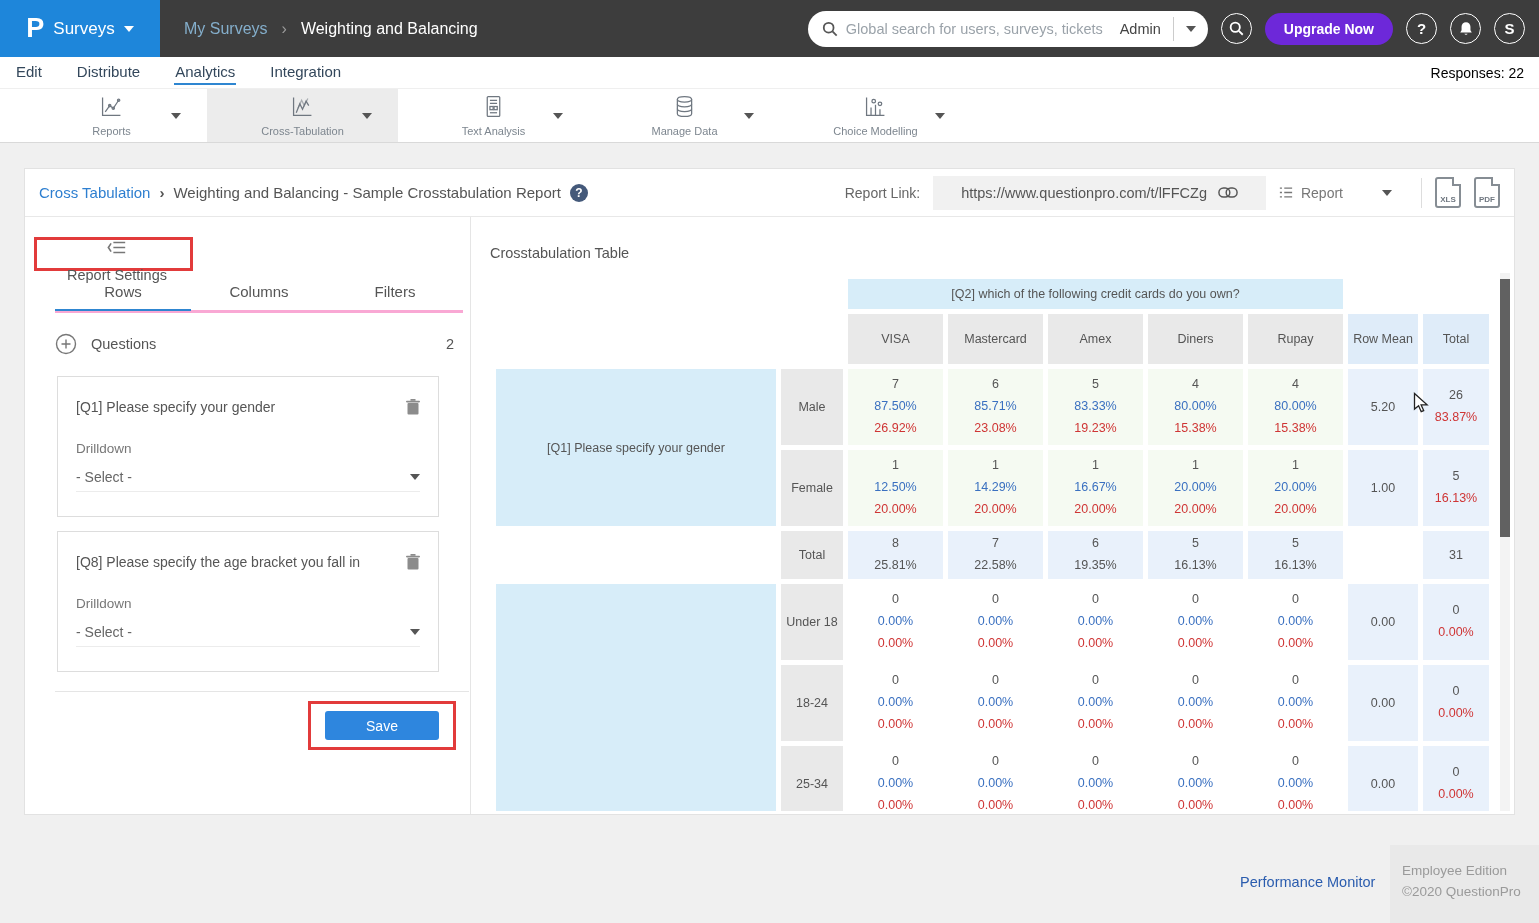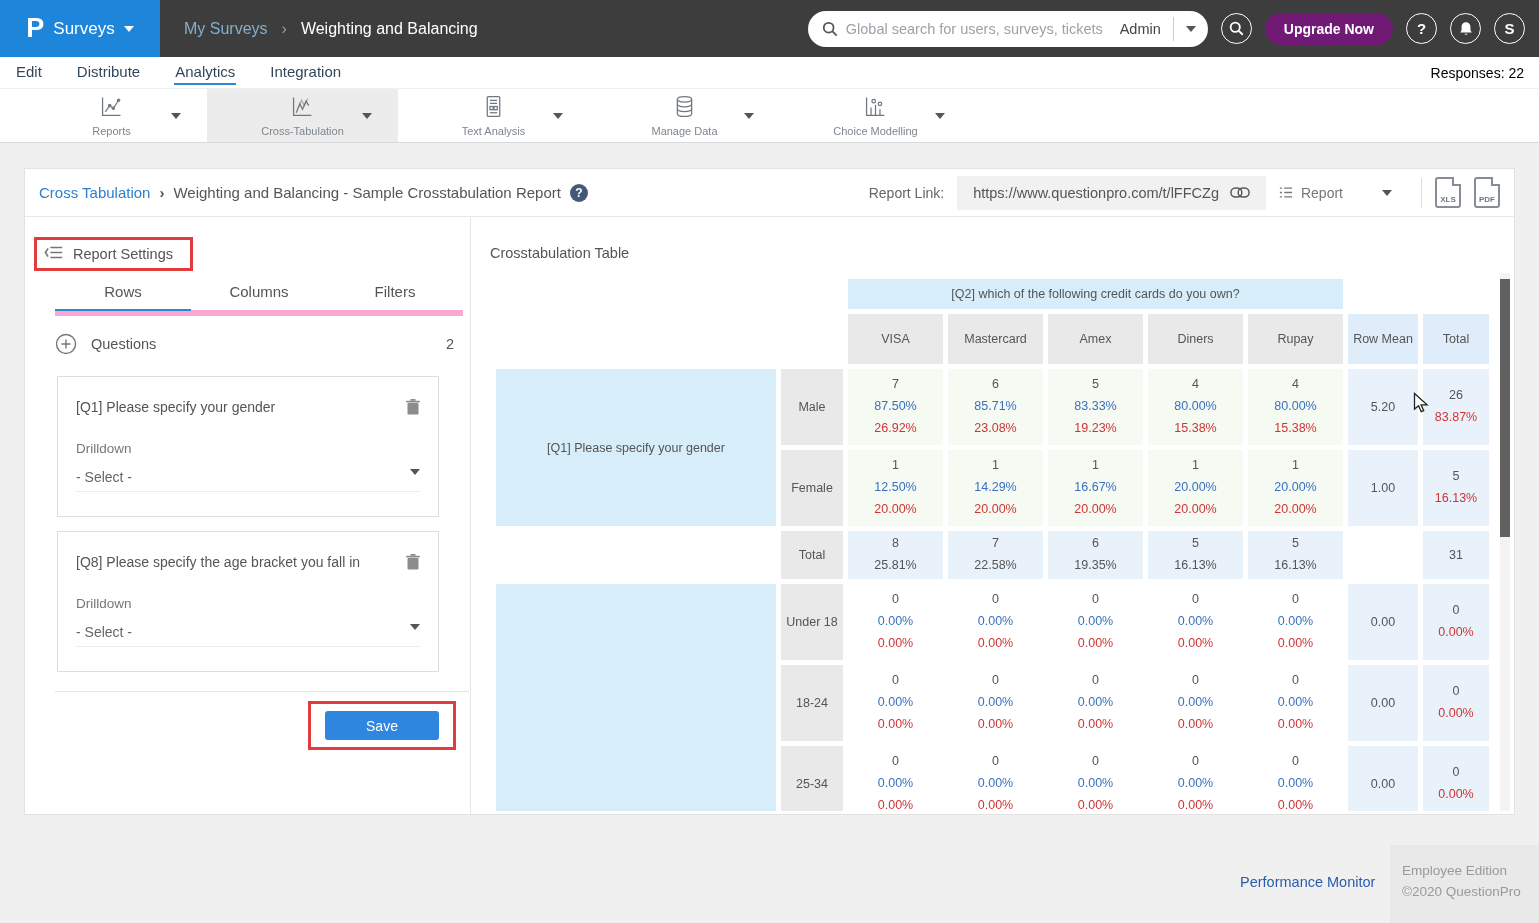--- a/index.html
+++ b/index.html
@@ -18,21 +18,21 @@
   .crumb-sep { color:#9a9a9a; }
   .crumbs .current { color:#fff; }
   .topbar-right { margin-left:auto; margin-right:14px; display:flex; align-items:center; gap:13px; }
   .search-pill { height:36px; width:400px; background:#fff; border-radius:18px; display:flex; align-items:center; padding:0 12px 0 14px; gap:8px; }
   .search-pill svg { flex:0 0 auto; color:#555; }
   .search-pill input { border:0; outline:0; flex:1; font-size:14.5px; color:#444; font-family:inherit; background:transparent; }
   .search-pill input::placeholder { color:#9aa2a9; }
   .search-scope { font-size:14.5px; color:#444; }
   .pill-divider { width:1px; height:24px; background:#ccc; margin:0 4px; }
   .circle-btn { width:31px; height:31px; border-radius:50%; border:1.5px solid #fff; background:transparent; color:#fff; display:flex; align-items:center; justify-content:center; font-size:15px; font-weight:bold; cursor:pointer; font-family:inherit; }
-  .upgrade { height:32px; padding:0 19px; border-radius:16px; background:#701a75; border:0; color:#fff; font-weight:bold; font-size:14px; cursor:pointer; font-family:inherit; }
+  .upgrade { height:32px; padding:0 19px; border-radius:16px; background:#6d28d9; border:0; color:#fff; font-weight:bold; font-size:14px; cursor:pointer; font-family:inherit; }
 
   
   .navrow { position:absolute; top:57px; left:0; right:0; height:31px; background:#fff; display:flex; align-items:center; padding:0 15px; }
   .nav-tabs { display:flex; gap:33px; }
   .nav-tab { font-size:15px; color:#33475b; padding:3px 1px 5px; cursor:pointer; }
   .nav-tab.active { box-shadow:inset 0 -2px 0 #2e86d1; }
   .responses { margin-left:auto; font-size:14px; color:#000000; }
 
   
   .toolbar { position:absolute; top:88px; left:0; right:0; height:55px; background:#fff; border-top:1px solid #efefef; border-bottom:1px solid #d9d9d9; display:flex; padding-left:16px; }
@@ -45,46 +45,46 @@
   
   .panel { position:absolute; left:24px; top:168px; width:1491px; height:647px; background:#fff; border:1px solid #e2e2e2; }
   .panel-header { position:absolute; top:0; left:0; right:0; height:48px; border-bottom:1px solid #e8e8e8; display:flex; align-items:center; padding:0 14px; }
   .ph-left { display:flex; align-items:center; gap:9px; font-size:15px; }
   .ph-link { color:#2e7fd0; cursor:pointer; text-decoration:none; }
   .ph-sep { color:#555; font-weight:bold; }
   .ph-title { color:#555; }
   .help-badge { width:18px; height:18px; border-radius:50%; background:#44597a; color:#fff; font-size:12px; font-weight:bold; display:inline-flex; align-items:center; justify-content:center; cursor:pointer; }
   .ph-right { margin-left:auto; display:flex; align-items:center; gap:13px; }
   .rl-label { font-size:14px; color:#666; }
-  .rl-box { background:#f1f1f1; height:34px; display:flex; align-items:center; gap:11px; padding:0 16px; font-size:14.5px; color:#555; cursor:pointer; }
+  .rl-box { background:#f1f1f1; height:34px; display:flex; align-items:center; gap:11px; padding:0 28px; font-size:14.5px; color:#555; cursor:pointer; }
   .rl-box svg { color:#555; }
   .options { display:flex; align-items:center; gap:8px; color:#777; font-size:14px; cursor:pointer; }
   .options svg { stroke:#777; }
   .opt-caret { margin:0 16px 0 26px; border-top-color:#555; }
   .ph-div { width:1px; height:30px; background:#ddd; }
   .file-ic { width:26px; height:31px; border:2px solid #868d94; border-radius:3px; color:#6f7780; font-size:8px; font-weight:bold; display:flex; align-items:flex-end; justify-content:center; padding-bottom:2px; position:relative; cursor:pointer; background:#fff; }
   .file-ic::before { content:""; position:absolute; top:-2px; right:-2px; width:7px; height:7px; background:#fff; border-left:2px solid #868d94; border-bottom:2px solid #868d94; }
 
   
   .settings { position:absolute; top:48px; left:0; width:446px; bottom:0; border-right:1px solid #e5e5e5; }
-  .rs-box { position:absolute; left:9px; top:20px; width:159px; height:34px; border:3px solid #e23b3b; background:#fff; display:flex; align-items:center; gap:9px; padding-left:7px; font-size:14.5px; color:#555; cursor:pointer; }
+  .rs-box { position:absolute; left:9px; top:20px; width:159px; height:34px; border:3px solid #e23b3b; background:#fff; display:flex; align-items:center; gap:9px; padding-left:7px; font-size:14.5px; color:#555; cursor:pointer;flex-direction:column; }
   .rs-ic svg { stroke:#777; fill:none; }
-  .rs-tabs { position:absolute; top:66px; left:30px; width:408px; display:flex; border-bottom:6px solid #f9a8d4; }
+  .rs-tabs { position:absolute; top:66px; left:30px; width:408px; display:flex; border-bottom:3px solid #f9a8d4; }
   .rs-tab { width:136px; text-align:center; font-size:15px; color:#555; padding-bottom:9px; cursor:pointer; }
   .rs-tab.active { border-bottom:2px solid #2e86d1; margin-bottom:-1px; }
   .q-row { position:absolute; top:116px; left:30px; right:16px; display:flex; align-items:center; gap:14px; font-size:14.5px; color:#555; }
   .q-row .plus-ic { display:inline-flex; cursor:pointer; }
   .q-row .plus-ic svg { stroke:#777; fill:none; }
   .q-count { margin-left:auto; }
   .card { position:absolute; left:32px; width:382px; height:141px; border:1px solid #ddd; background:#fff; padding:22px 18px 0; }
   .card1 { top:159px; } .card2 { top:314px; }
   .q-title-row { display:flex; justify-content:space-between; align-items:flex-start; font-size:14px; color:#555; }
   .trash { cursor:pointer; } .trash svg { fill:#8c8c8c; }
   .drill { margin-top:23px; font-size:13.5px; color:#777; }
-  .select { margin-top:13px; display:flex; justify-content:space-between; font-size:14px; color:#666; padding-bottom:6px; border-bottom:1px solid #ececec; cursor:pointer; }
+  .select { margin-top:13px; display:flex; justify-content:space-between; align-items:center; font-size:14px; color:#666; padding-bottom:6px; border-bottom:1px solid #ececec; cursor:pointer; }
   .sep-line { position:absolute; top:474px; left:30px; width:414px; height:1px; background:#e5e5e5; }
   .save-box { position:absolute; left:283px; top:484px; width:148px; height:49px; border:3px solid #e23b3b; }
   .save-btn { position:absolute; left:300px; top:494px; width:114px; height:29px; background:#2e86de; color:#fff; border:0; border-radius:3px; font-size:14px; cursor:pointer; font-family:inherit; }
 
   
   .ct-title { position:absolute; left:465px; top:76px; font-size:14.5px; color:#555; }
   .table-wrap { position:absolute; left:466px; top:105px; width:1016px; height:537px; overflow:hidden; }
   #ct { border-collapse:separate; border-spacing:5px; table-layout:fixed; }
   #ct td { text-align:center; vertical-align:middle; font-size:12.5px; color:#555; padding:2px; overflow:hidden; }
   .c-sp { background:transparent; }

